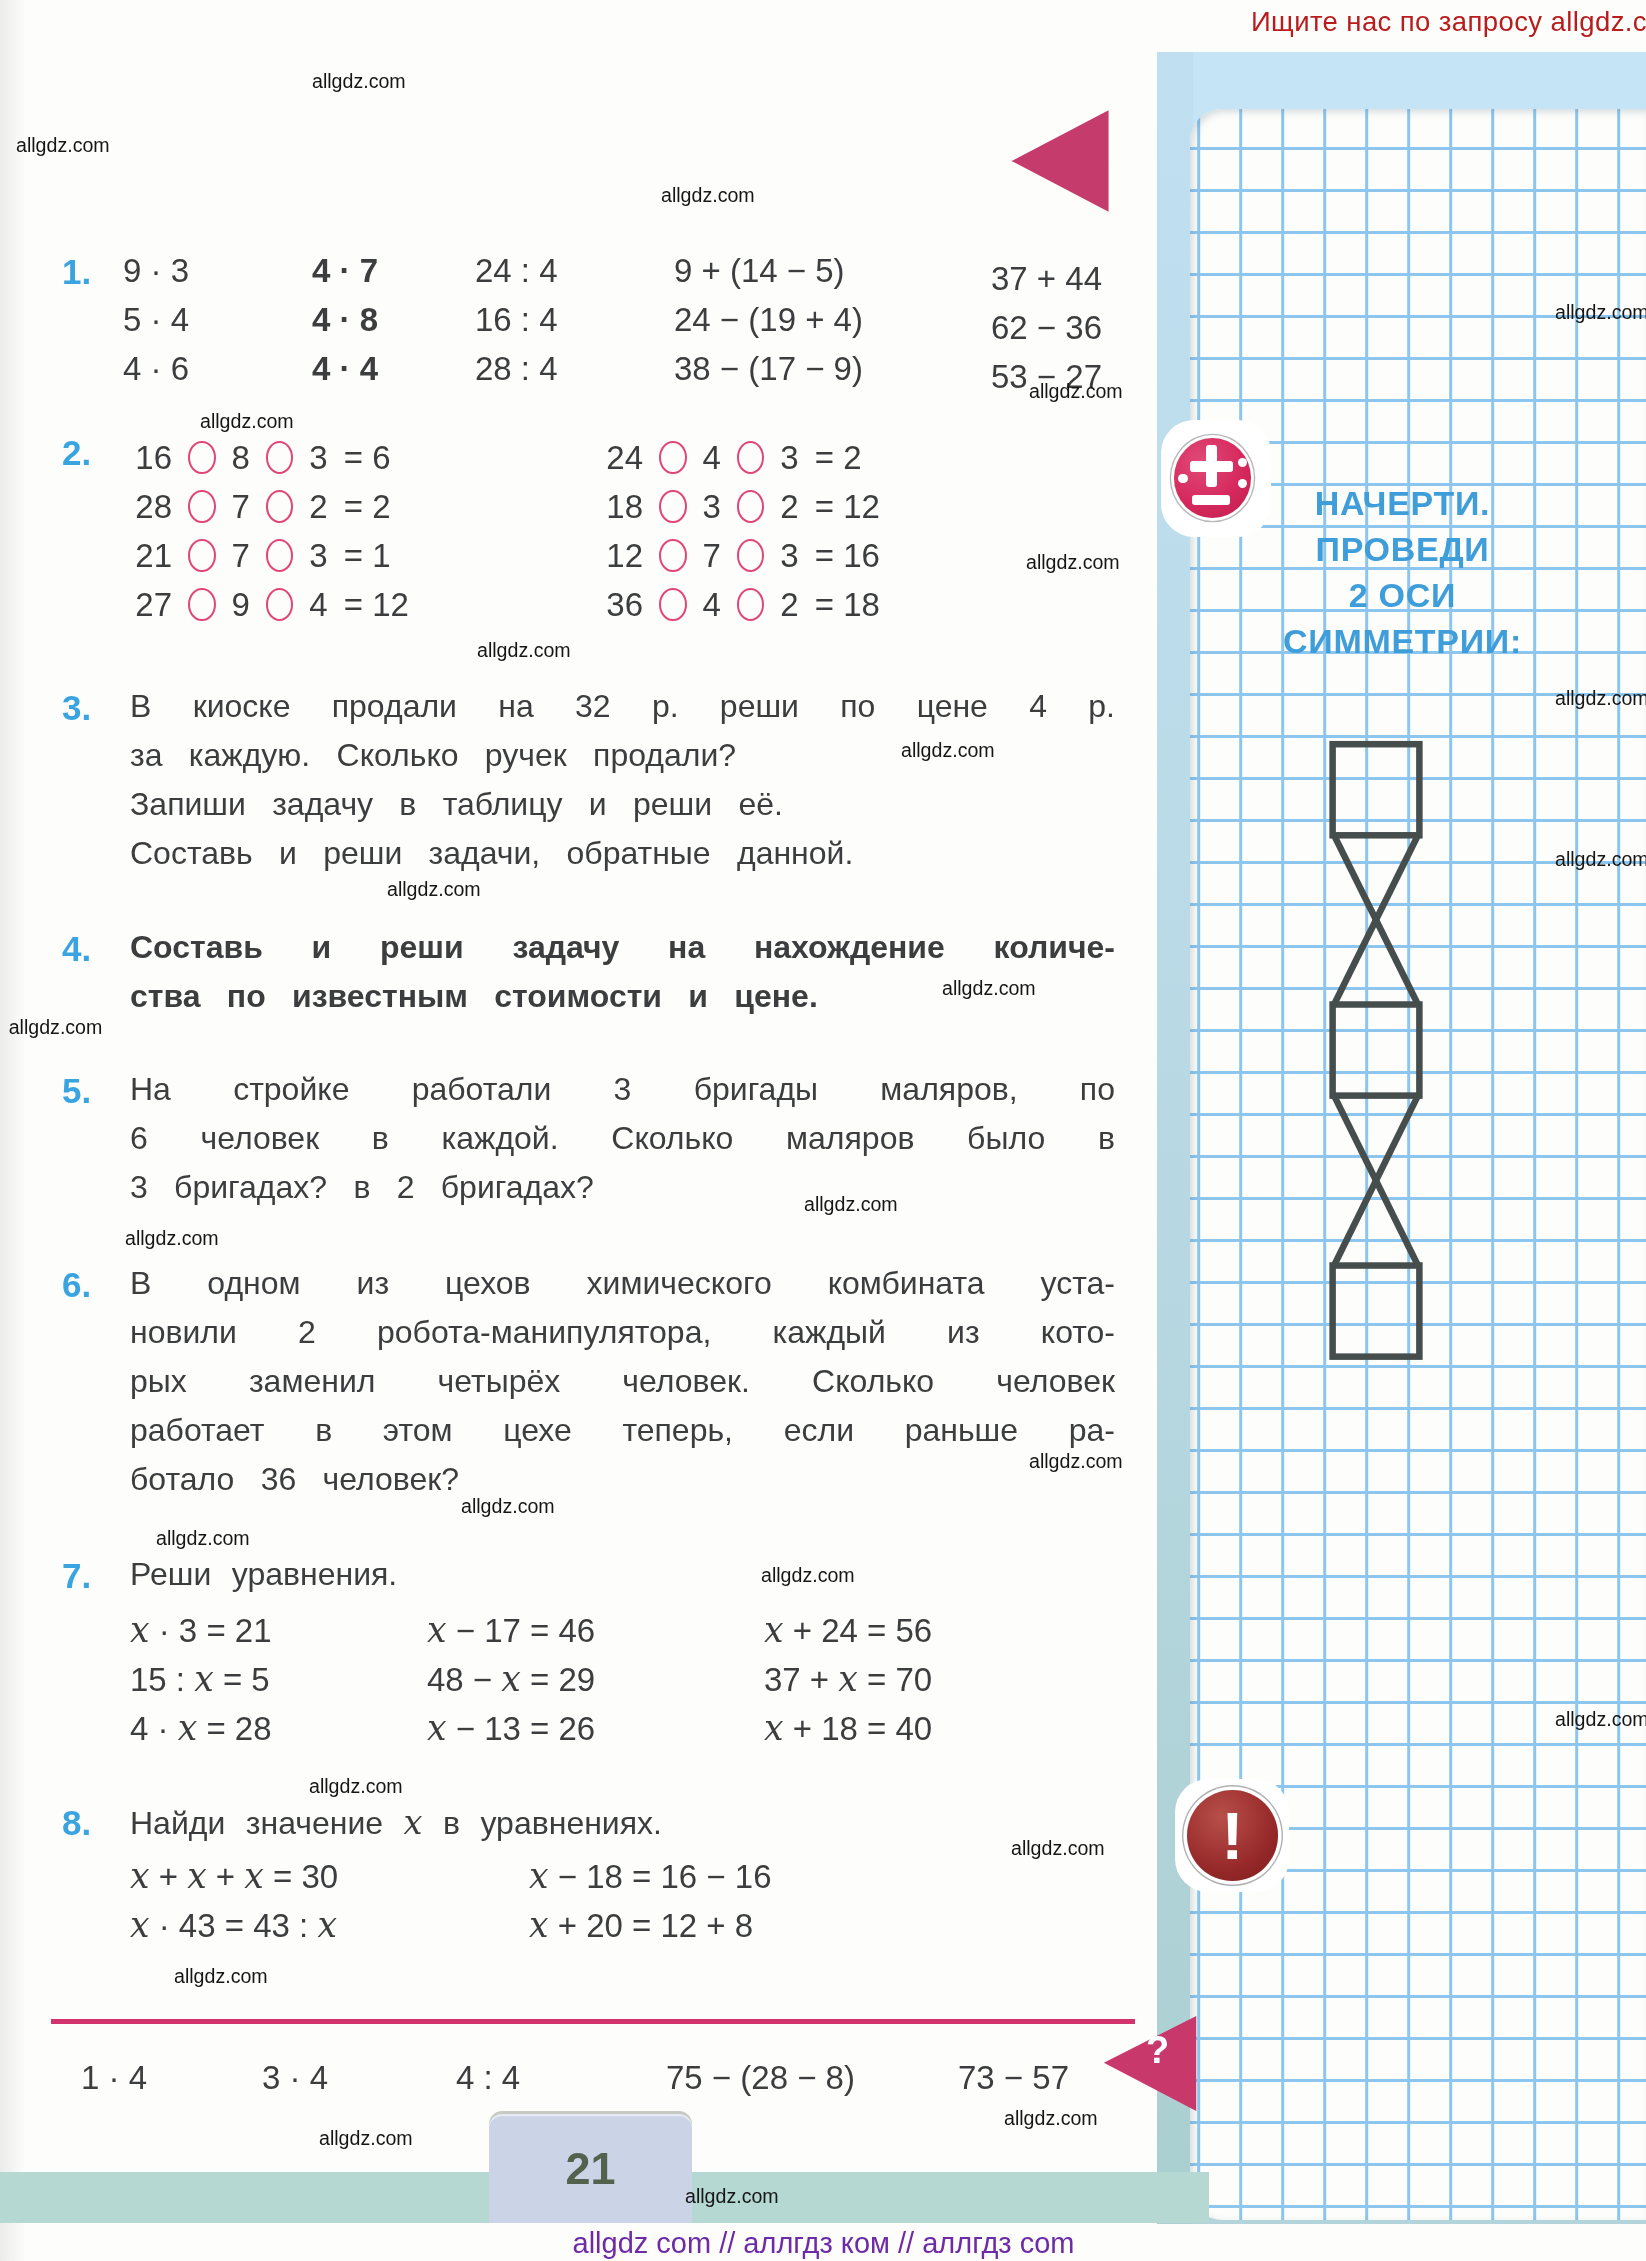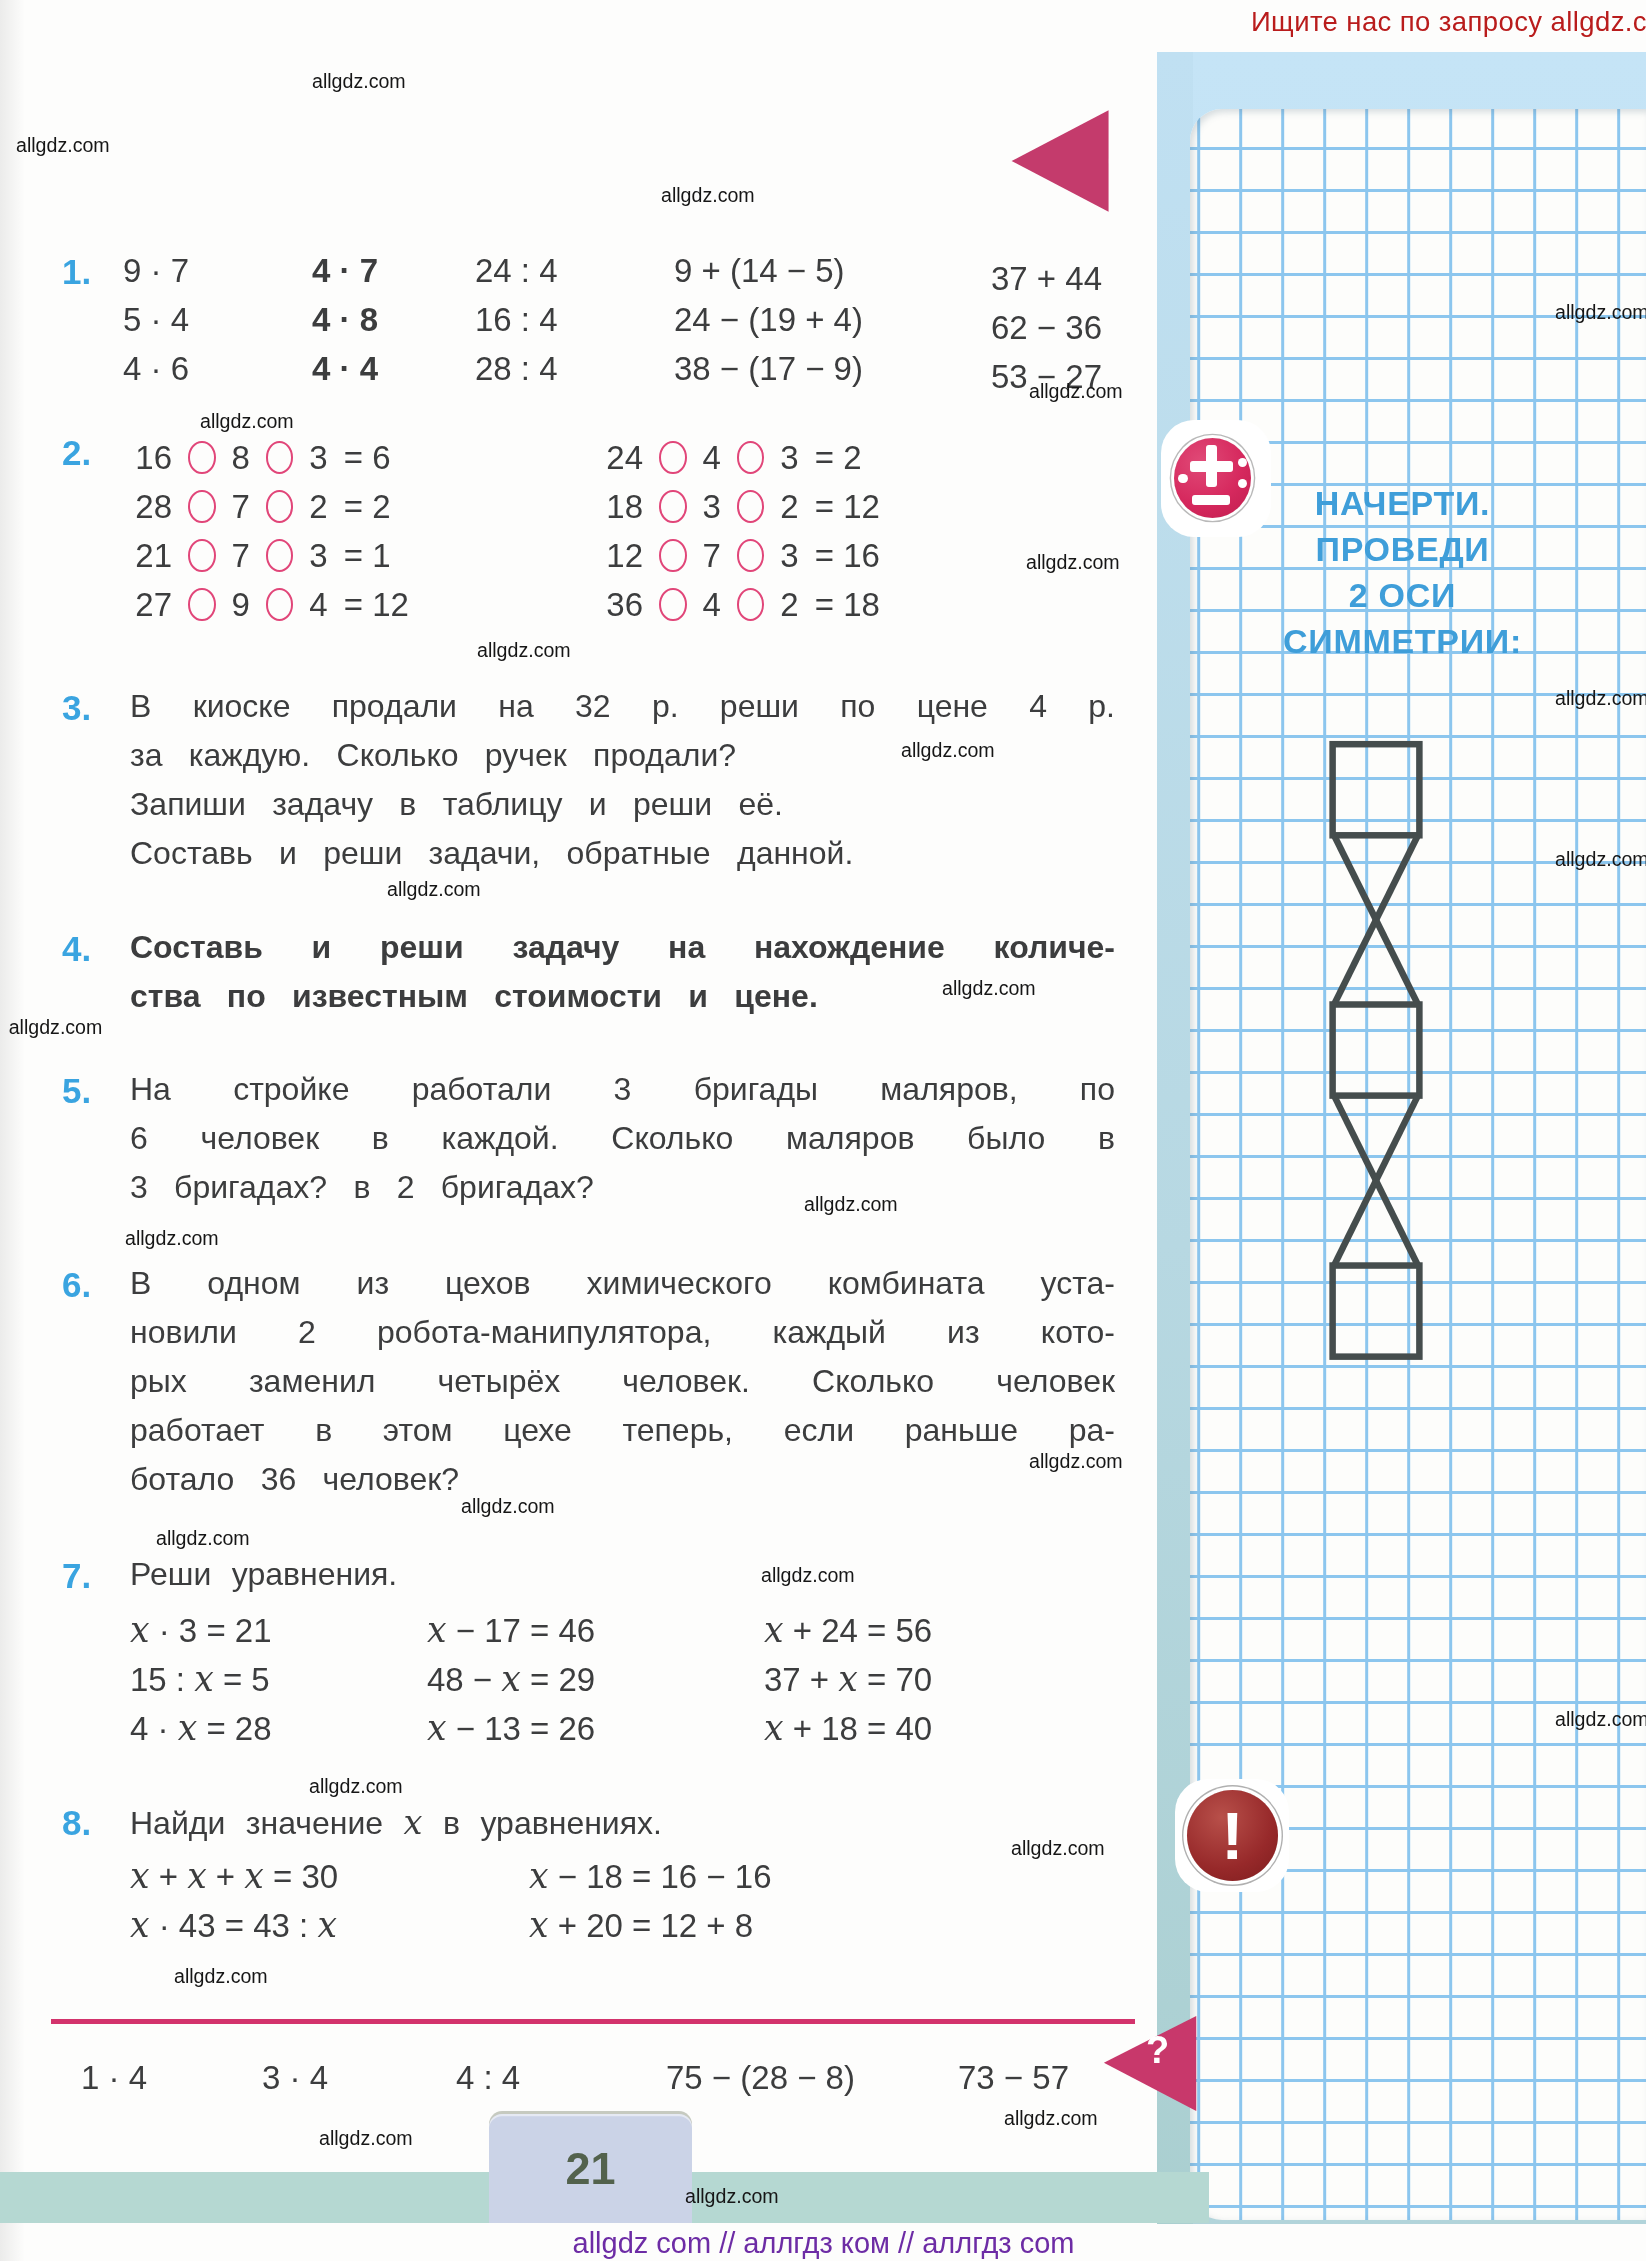--- a/index.html
+++ b/index.html
@@ -161,21 +161,21 @@
   </div>
 
   <svg class="arrow-svg" style="left:1101px; top:2013px;" width="101" height="101" viewBox="0 0 140 140">
     <polygon points="132,4 132,136 4,69" fill="#c8386b"></polygon>
   </svg>
   <div class="q-glyph">?</div>
 
   <div class="tasknum" style="top:252px;">1.</div>
   <div class="ex1col" style="left:123px; top:252px;">
 
-  <div class="eq">9 · 7</div>
+  <div class="eq">9 · 3</div>
       <div class="eq">5 · 4</div>
       <div class="eq">4 · 6</div>
     </div>
   <div class="ex1col" style="left:312px; top:252px;font-weight:bold;">
 
   <div class="eq">4 · 7</div>
       <div class="eq">4 · 8</div>
       <div class="eq">4 · 4</div>
     </div>
   <div class="ex1col" style="left:475px; top:252px;">

